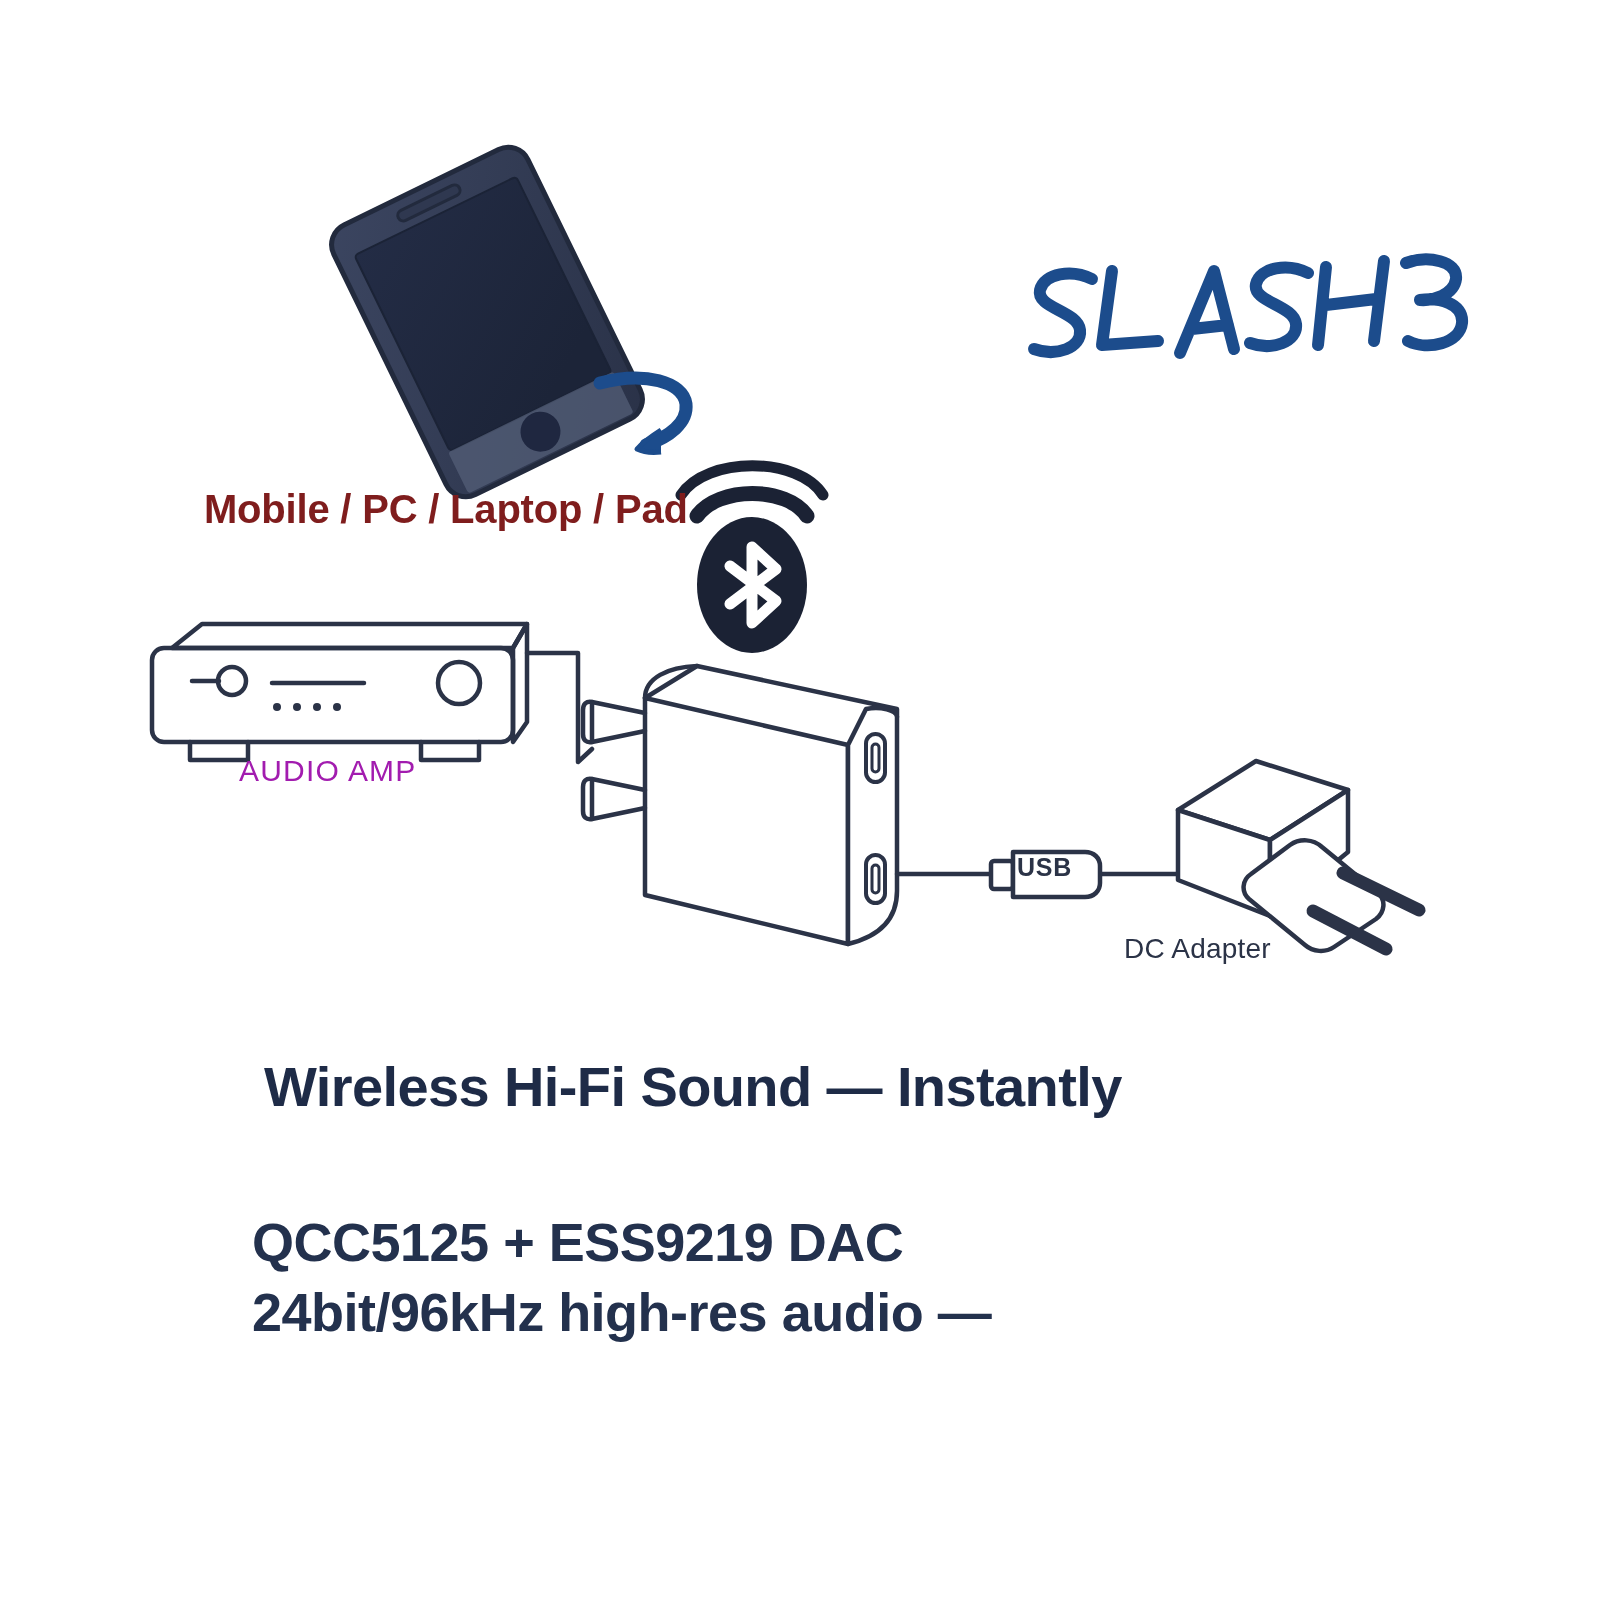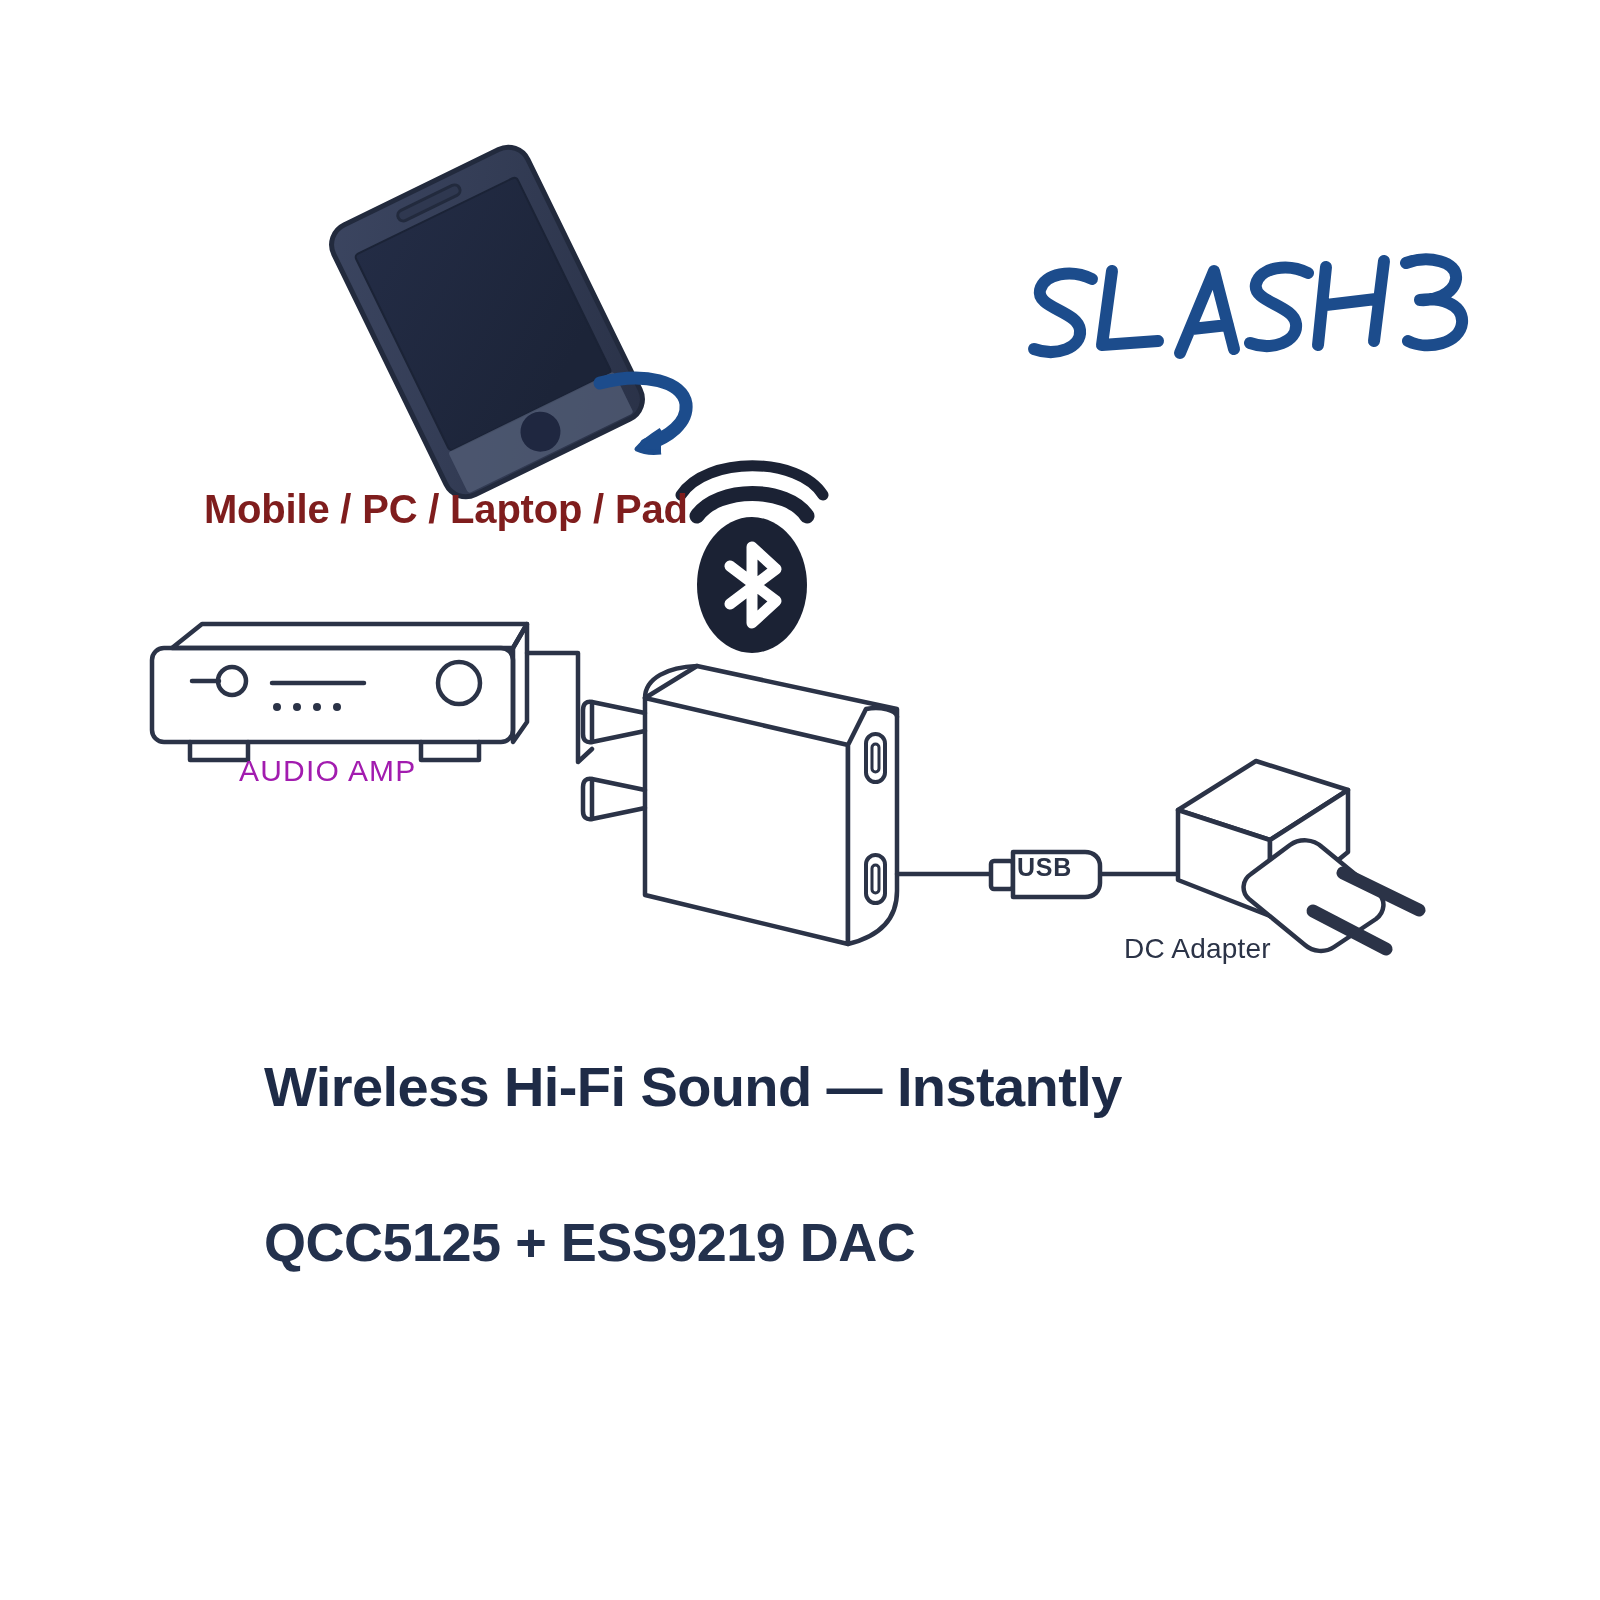--- a/index.html
+++ b/index.html
@@ -99,21 +99,21 @@
     font-size: 56px;
     font-weight: 700;
     color: #1e2b47;
     letter-spacing: -0.6px;
     line-height: 1.12;
     margin: 16px;
     white-space: nowrap;
   }
 
   .spec-list {
-    margin: 16px;
+    margin: 4px;
     padding: 0;
     list-style: none;
     margin-top: 88px;
   }
 
   .spec-line {
     font-size: 54px;
     font-weight: 600;
     color: #23314d;
     letter-spacing: -0.5px;
@@ -269,17 +269,18 @@
   <div class="label label-usb">USB</div>
 
   <div class="label label-dc">DC Adapter</div>
 
   <div class="copy-block">
 
     <h1 class="headline">Wireless Hi-Fi Sound — Instantly</h1>
 
     <ul class="spec-list">
       <li class="spec-line">QCC5125 + ESS9219 DAC</li>
+      <li class="spec-line">24bit/96kHz high-res audio —</li>
     </ul>
 
   </div>
 
 </div>
 
 </body></html>

